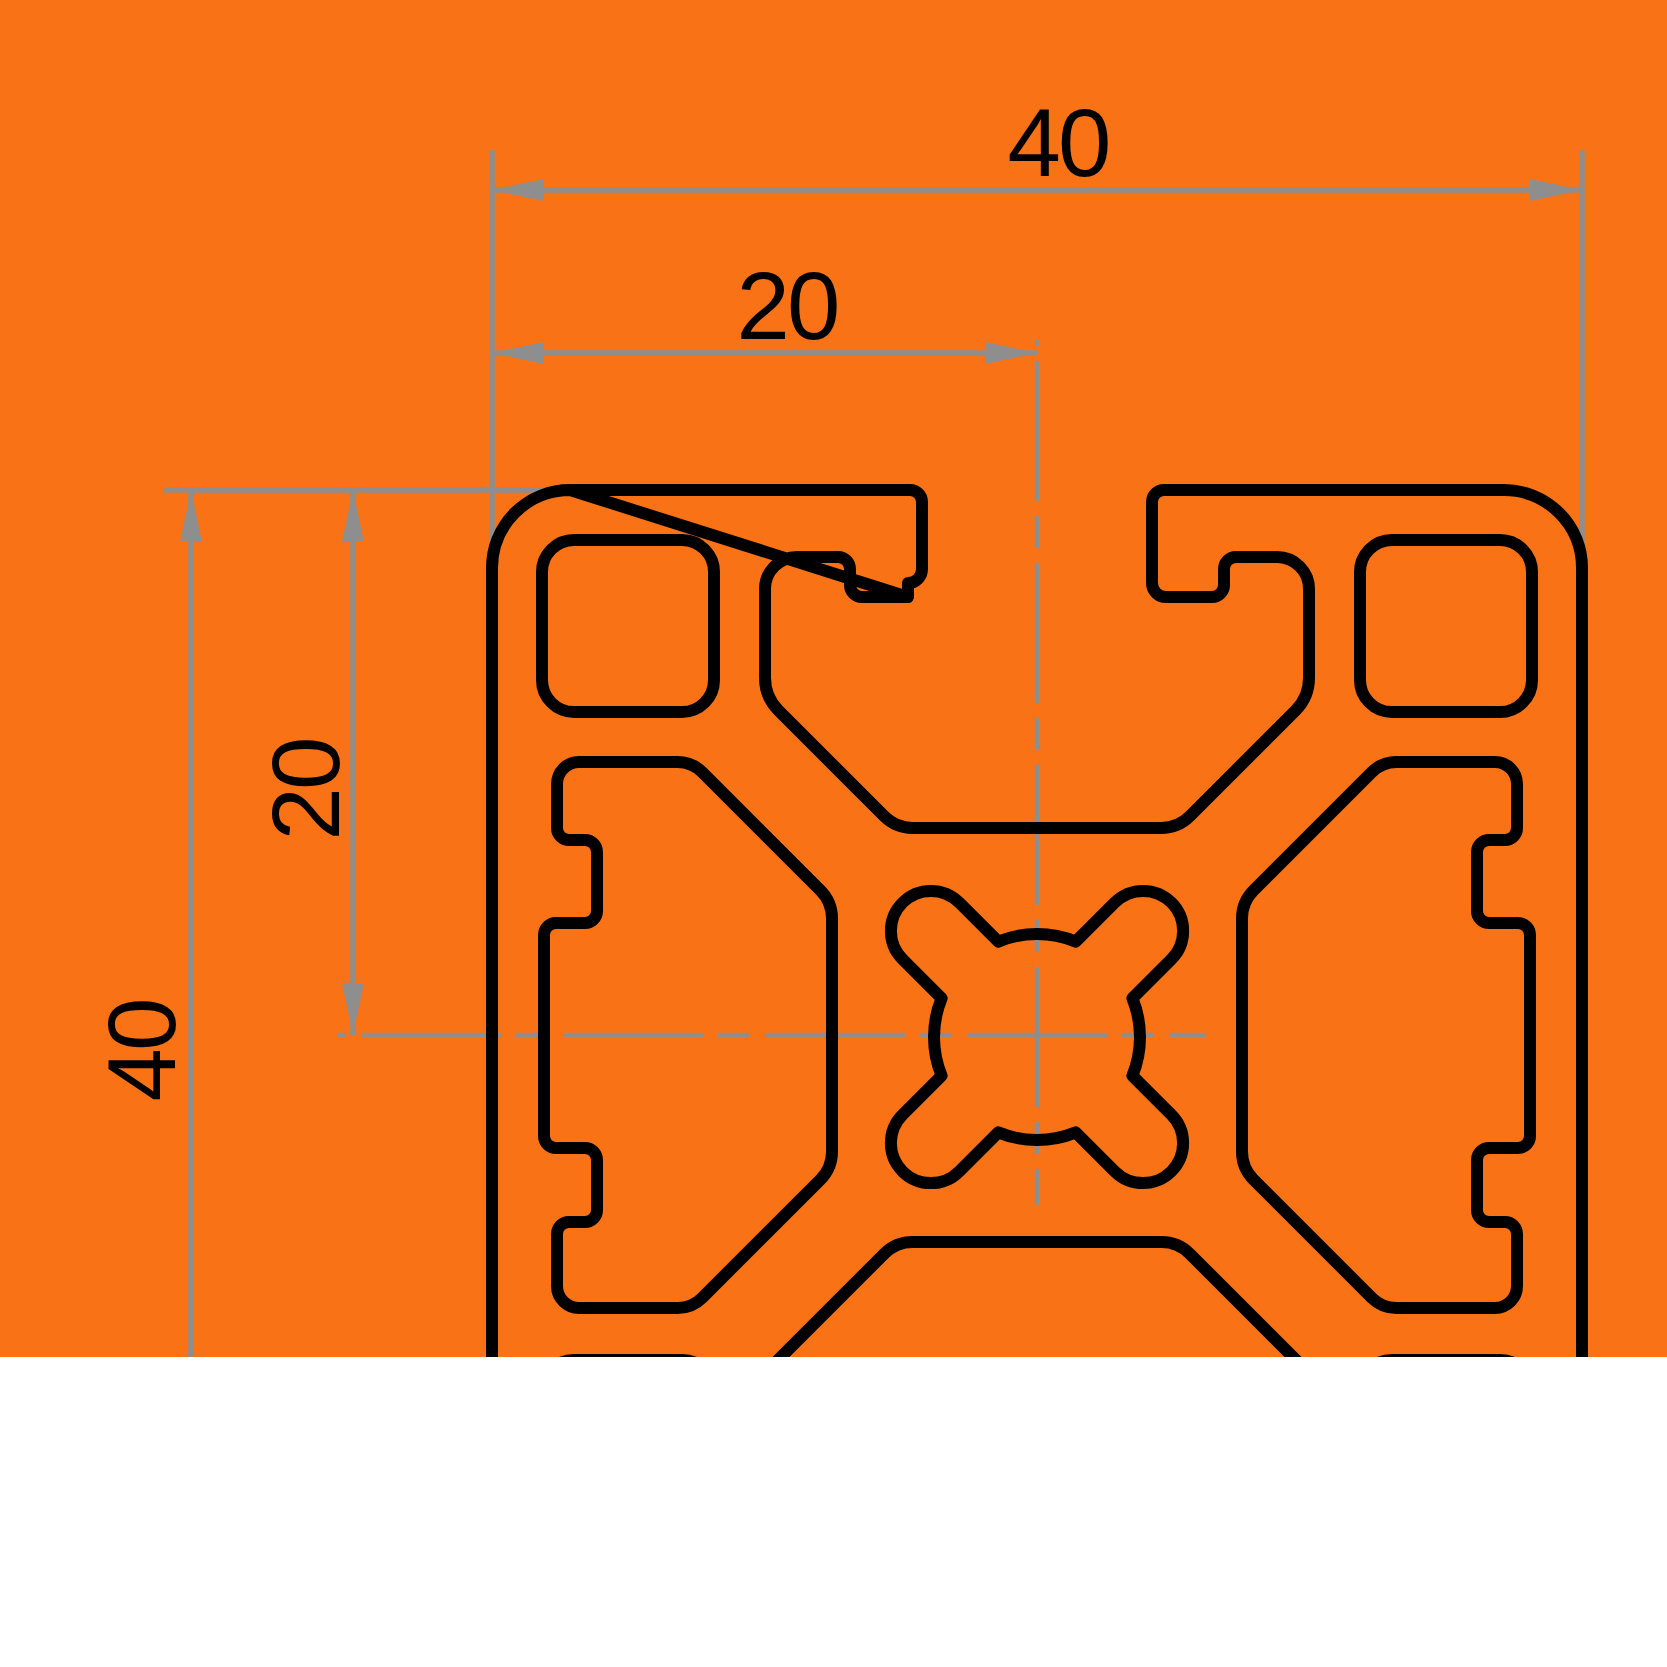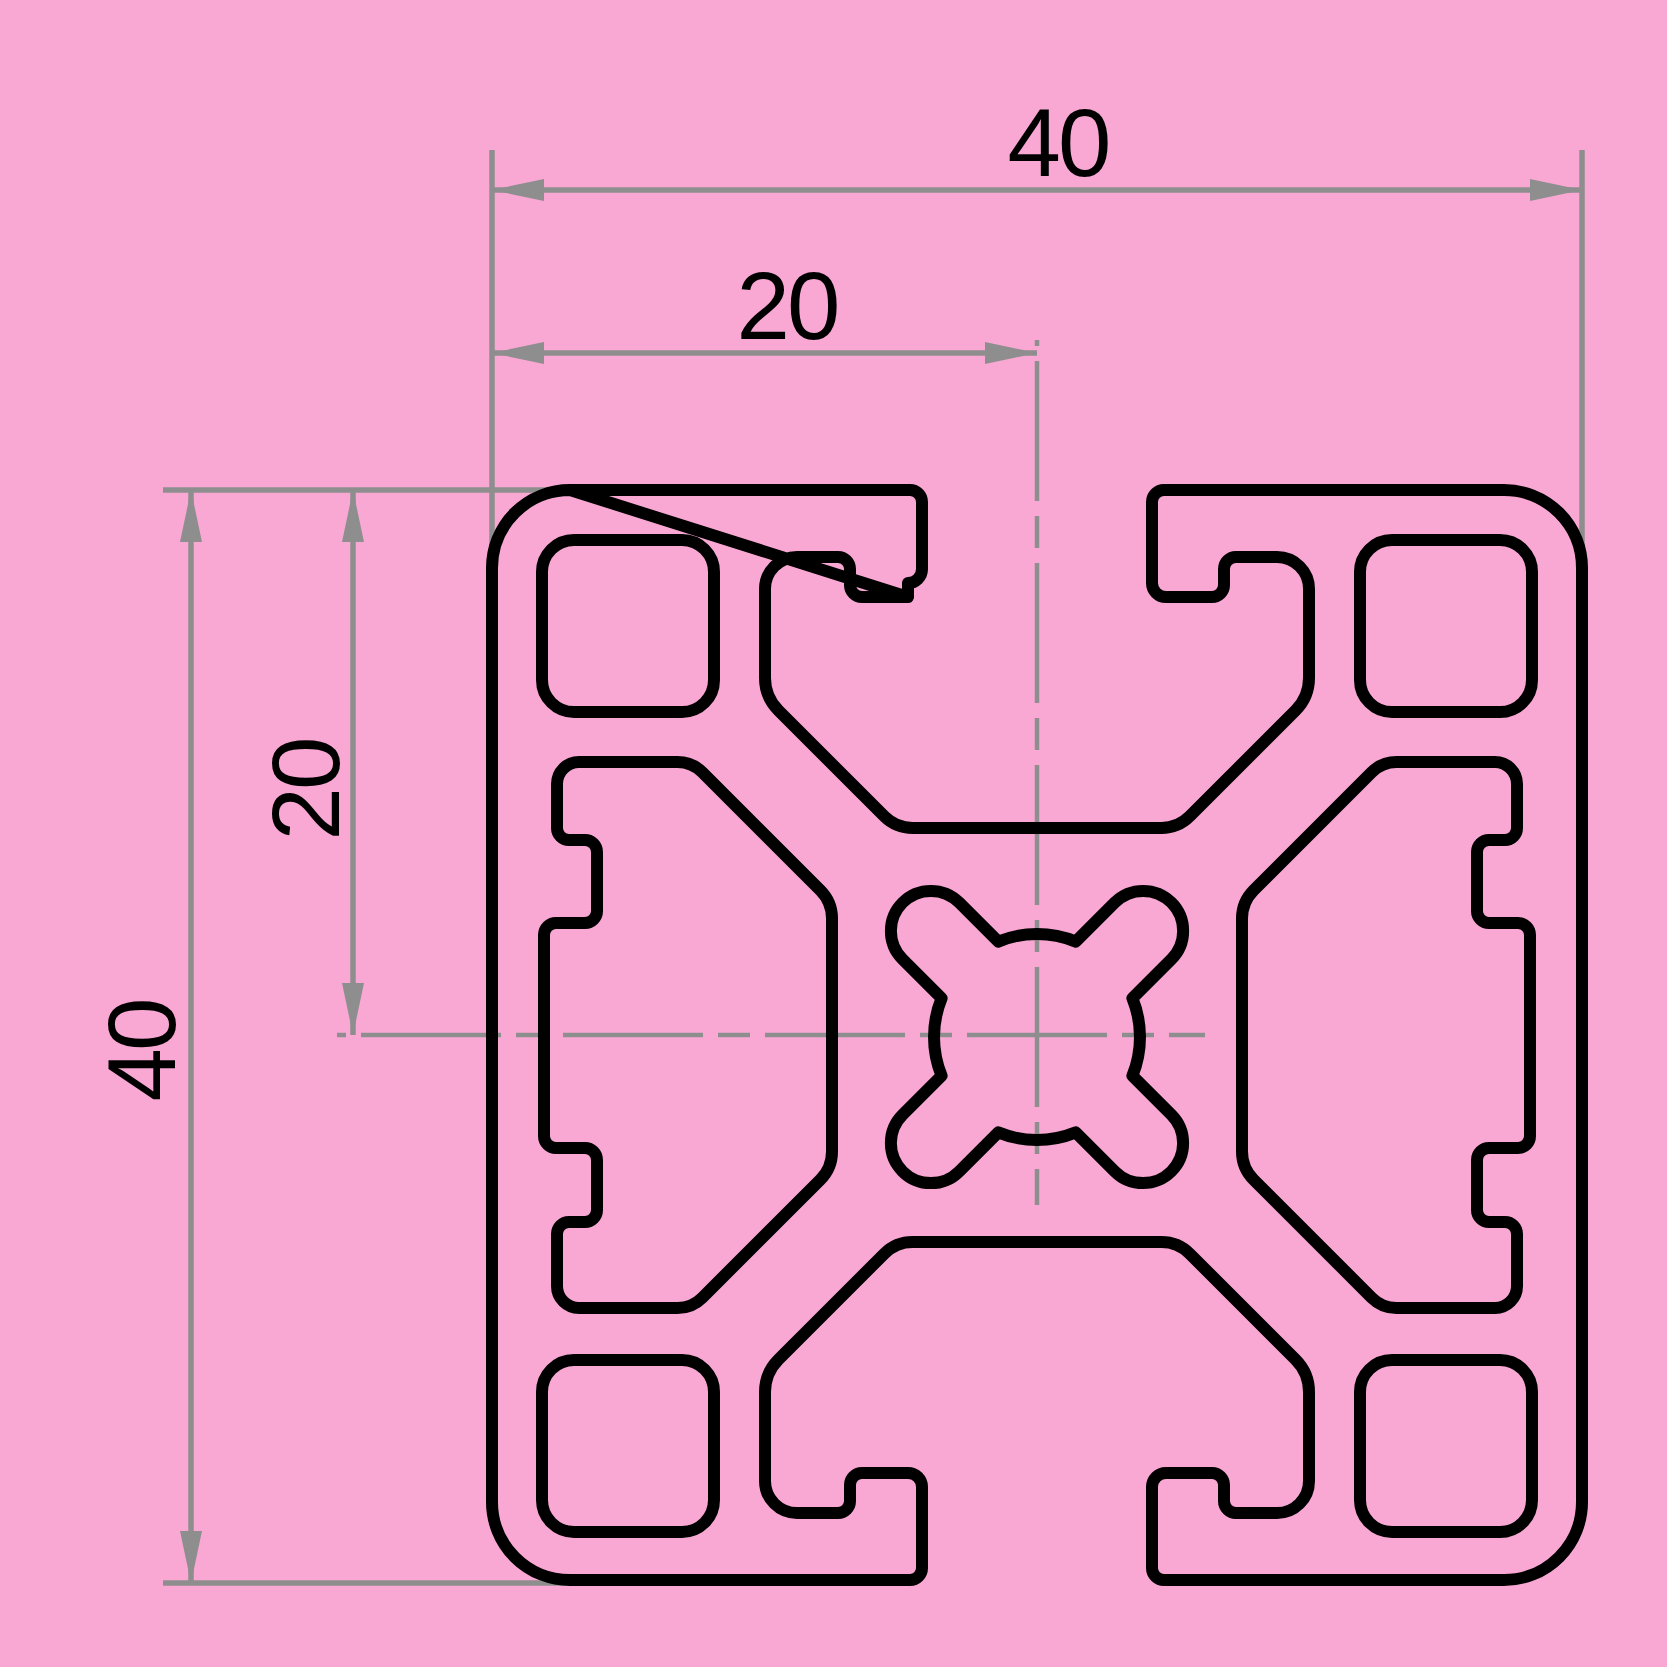--- a/index.html
+++ b/index.html
@@ -1,19 +1,19 @@
 <!DOCTYPE html>
 <html><head>
 <meta charset="utf-8">
 <style>
   html,body{margin:0;padding:0;background:#fff;}
   #stage{
     position:relative;
-    width:1667px;height:1667px;
-    background:#f9a8d4;
+    width:1667px;height:1357px;
+    background:#f97316;
     overflow:hidden;
     font-family:"Liberation Sans", sans-serif;
   }
   #stage svg{position:absolute;left:0;top:0;}
   .dim-label{
     position:absolute;
     color:#000;
     font-size:96px;
     letter-spacing:-3px;
     line-height:1;

